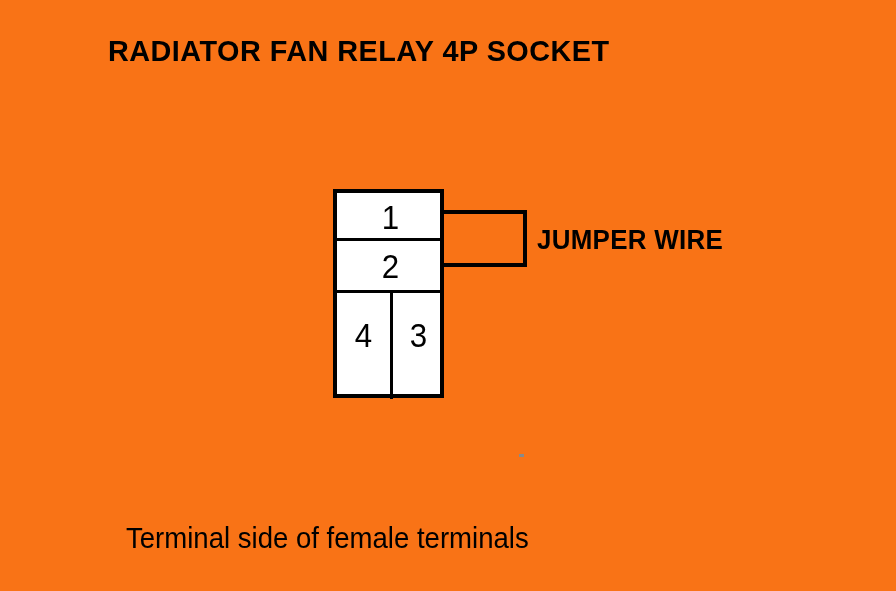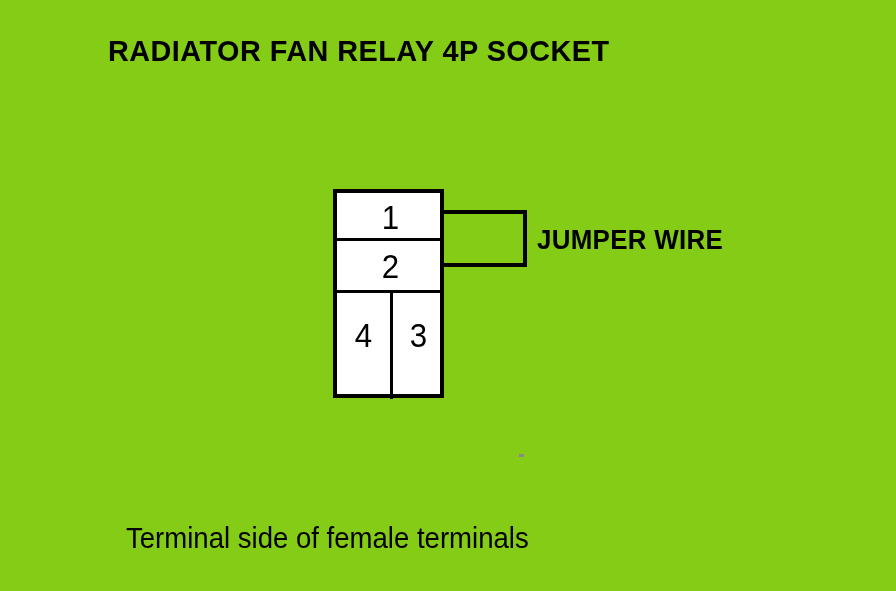--- a/index.html
+++ b/index.html
@@ -11,21 +11,21 @@
     height: 591px;
     background: #ffffff;
     font-family: "Liberation Sans", sans-serif;
     overflow: hidden;
   }
 
   #canvas {
     position: relative;
     width: 896px;
     height: 591px;
-    background: #84cc16;
+    background: #f97316;
   }
 
   
   .title {
     position: absolute;
     left: 108px;
     top: 34px;
     font-family: "Liberation Sans", sans-serif;
     font-weight: bold;
     font-size: 30px;

